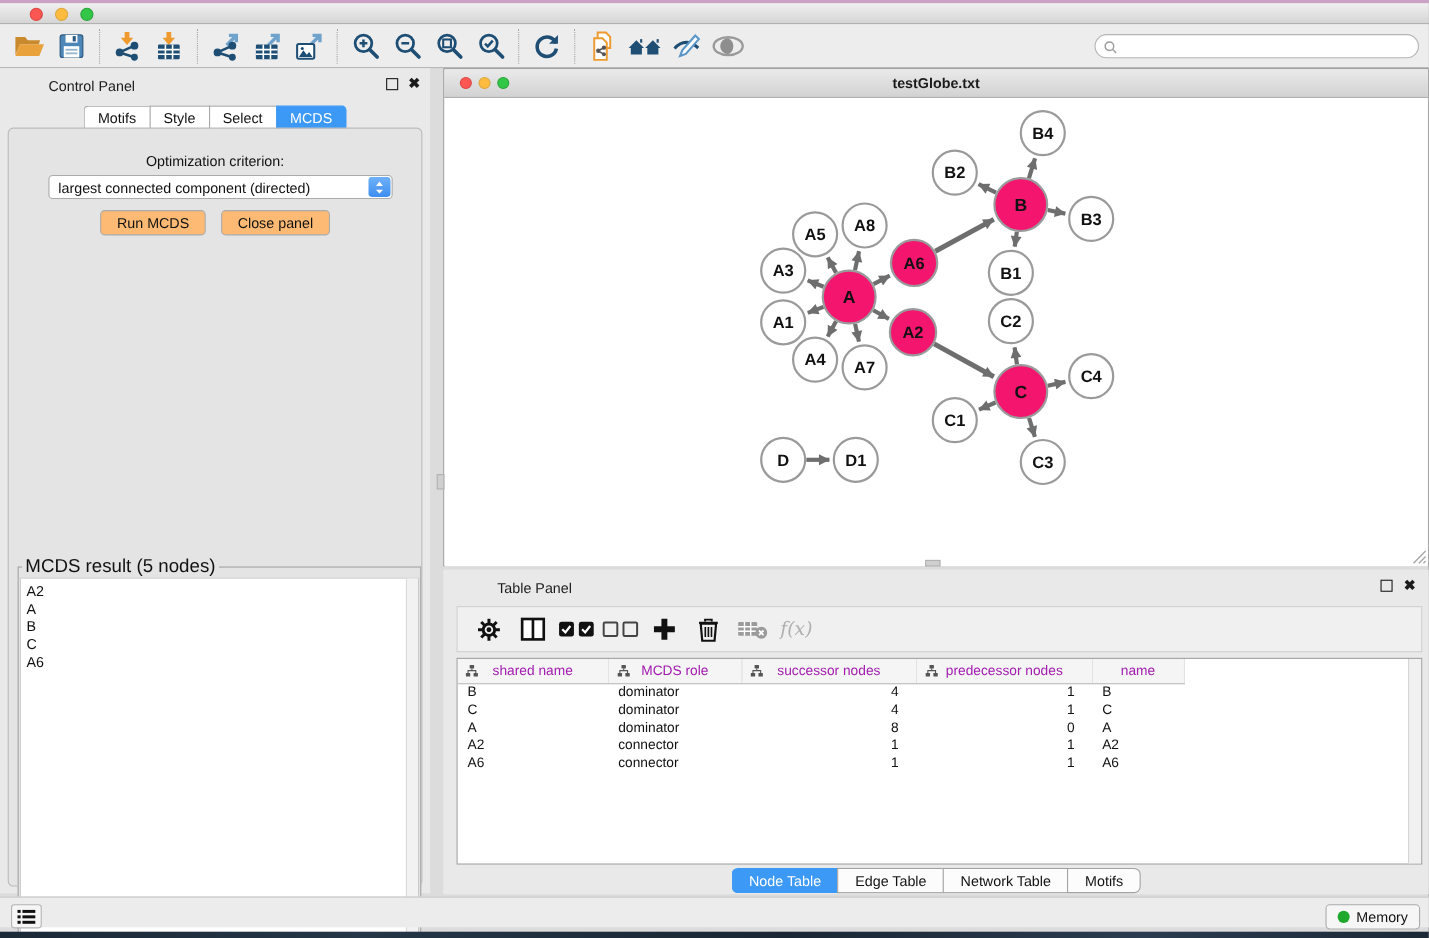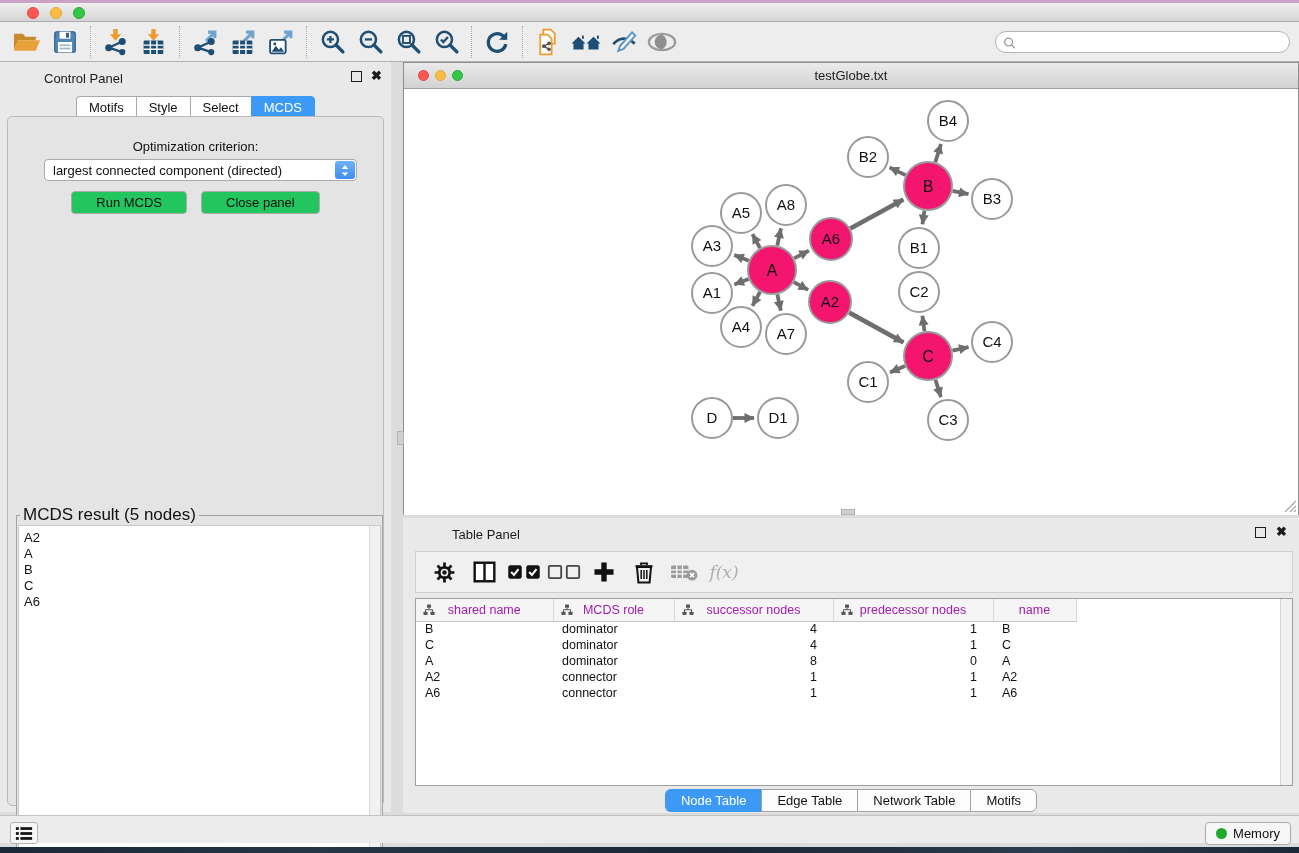--- a/index.html
+++ b/index.html
@@ -46,31 +46,31 @@
   .cptab.sel { background:#3D99F6; border-color:#3D99F6; color:#fff; }
   .cp-body { position:absolute; left:7px; top:54px; width:377px; height:690px;
     background:#E4E4E4; border:1px solid #BBB; border-radius:5px; }
   .opt-label { position:absolute; left:0; width:100%; top:22px; text-align:center; font-size:13px; color:#111; }
   .dropdown { position:absolute; left:36px; top:42px; width:313px; height:22px; background:#fff;
     border:1px solid #ABABAB; border-radius:4px; cursor:default; }
   .dropdown .dval { position:absolute; left:8px; top:3px; font-size:13px; color:#111; }
   .dropdown .stepper { position:absolute; right:1px; top:1px; width:20px; height:18px;
     background:linear-gradient(#6FB1F9,#3E8EF0); border-radius:3px; display:flex; align-items:center; justify-content:center; }
   .btn-row { position:absolute; left:0; top:74px; width:100%; display:flex; justify-content:center; gap:14px; }
-  .pbtn { font-size:13px; padding:3px 24px; background:#22c55e; border:1px solid #ABABAB; border-radius:4px; color:#111; cursor:default; }
+  .pbtn { font-size:13px; padding:3px 14px; background:#fdba74; border:1px solid #ABABAB; border-radius:4px; color:#111; cursor:default; }
   .result-box { position:absolute; left:8px; top:388px; width:367px; height:348px;
     border:1px solid #A3A3A3; background:#E4E4E4; }
   .result-box legend { font-size:17px; color:#111; padding:0 3px; margin-left:3px; }
   .result-list-wrap { position:absolute; left:1px; right:1px; top:0px; bottom:1px; background:#fff; border:1px solid #C9C9C9; }
   .result-list { list-style:none; padding:4px 0 0 5px; }
   .result-list li { font-size:13px; line-height:16px; color:#111; }
   .vtrack { position:absolute; right:0; top:0; bottom:0; width:11px; background:#F2F2F2; border-left:1px solid #DADADA; }
   
   .network-window { position:absolute; left:403px; top:62px; width:896px; height:453px;
-    background:#fff; border:1px solid #8E8E8E; }
+    background:#fff; border:1px solid #8E8E8E;font-weight:bold; }
   .net-titlebar { position:absolute; left:0; top:0; width:100%; height:26px;
     background:linear-gradient(#EAEAEA,#D2D2D2); border-bottom:1px solid #9E9E9E; }
   .net-titlebar .title { position:absolute; left:0; right:0; top:5px; text-align:center; font-size:13px; color:#1b1b1b; }
   .net-titlebar .light { top:7px; width:11px; height:11px; }
   .net-canvas { position:absolute; left:0; top:26px; width:894px; height:426px; background:#fff; overflow:hidden; }
   .grip { position:absolute; right:1px; bottom:1px; }
   .nub-left { position:absolute; left:-7px; top:368px; width:7px; height:14px; background:#CFCFCF; border:1px solid #B2B2B2; }
   .nub-bottom { position:absolute; left:437px; bottom:-1px; width:14px; height:6px; background:#CFCFCF; border:1px solid #B2B2B2; }
   
   .table-panel { position:absolute; left:403px; top:518px; width:896px; height:295px; background:#E9E9E9; }

